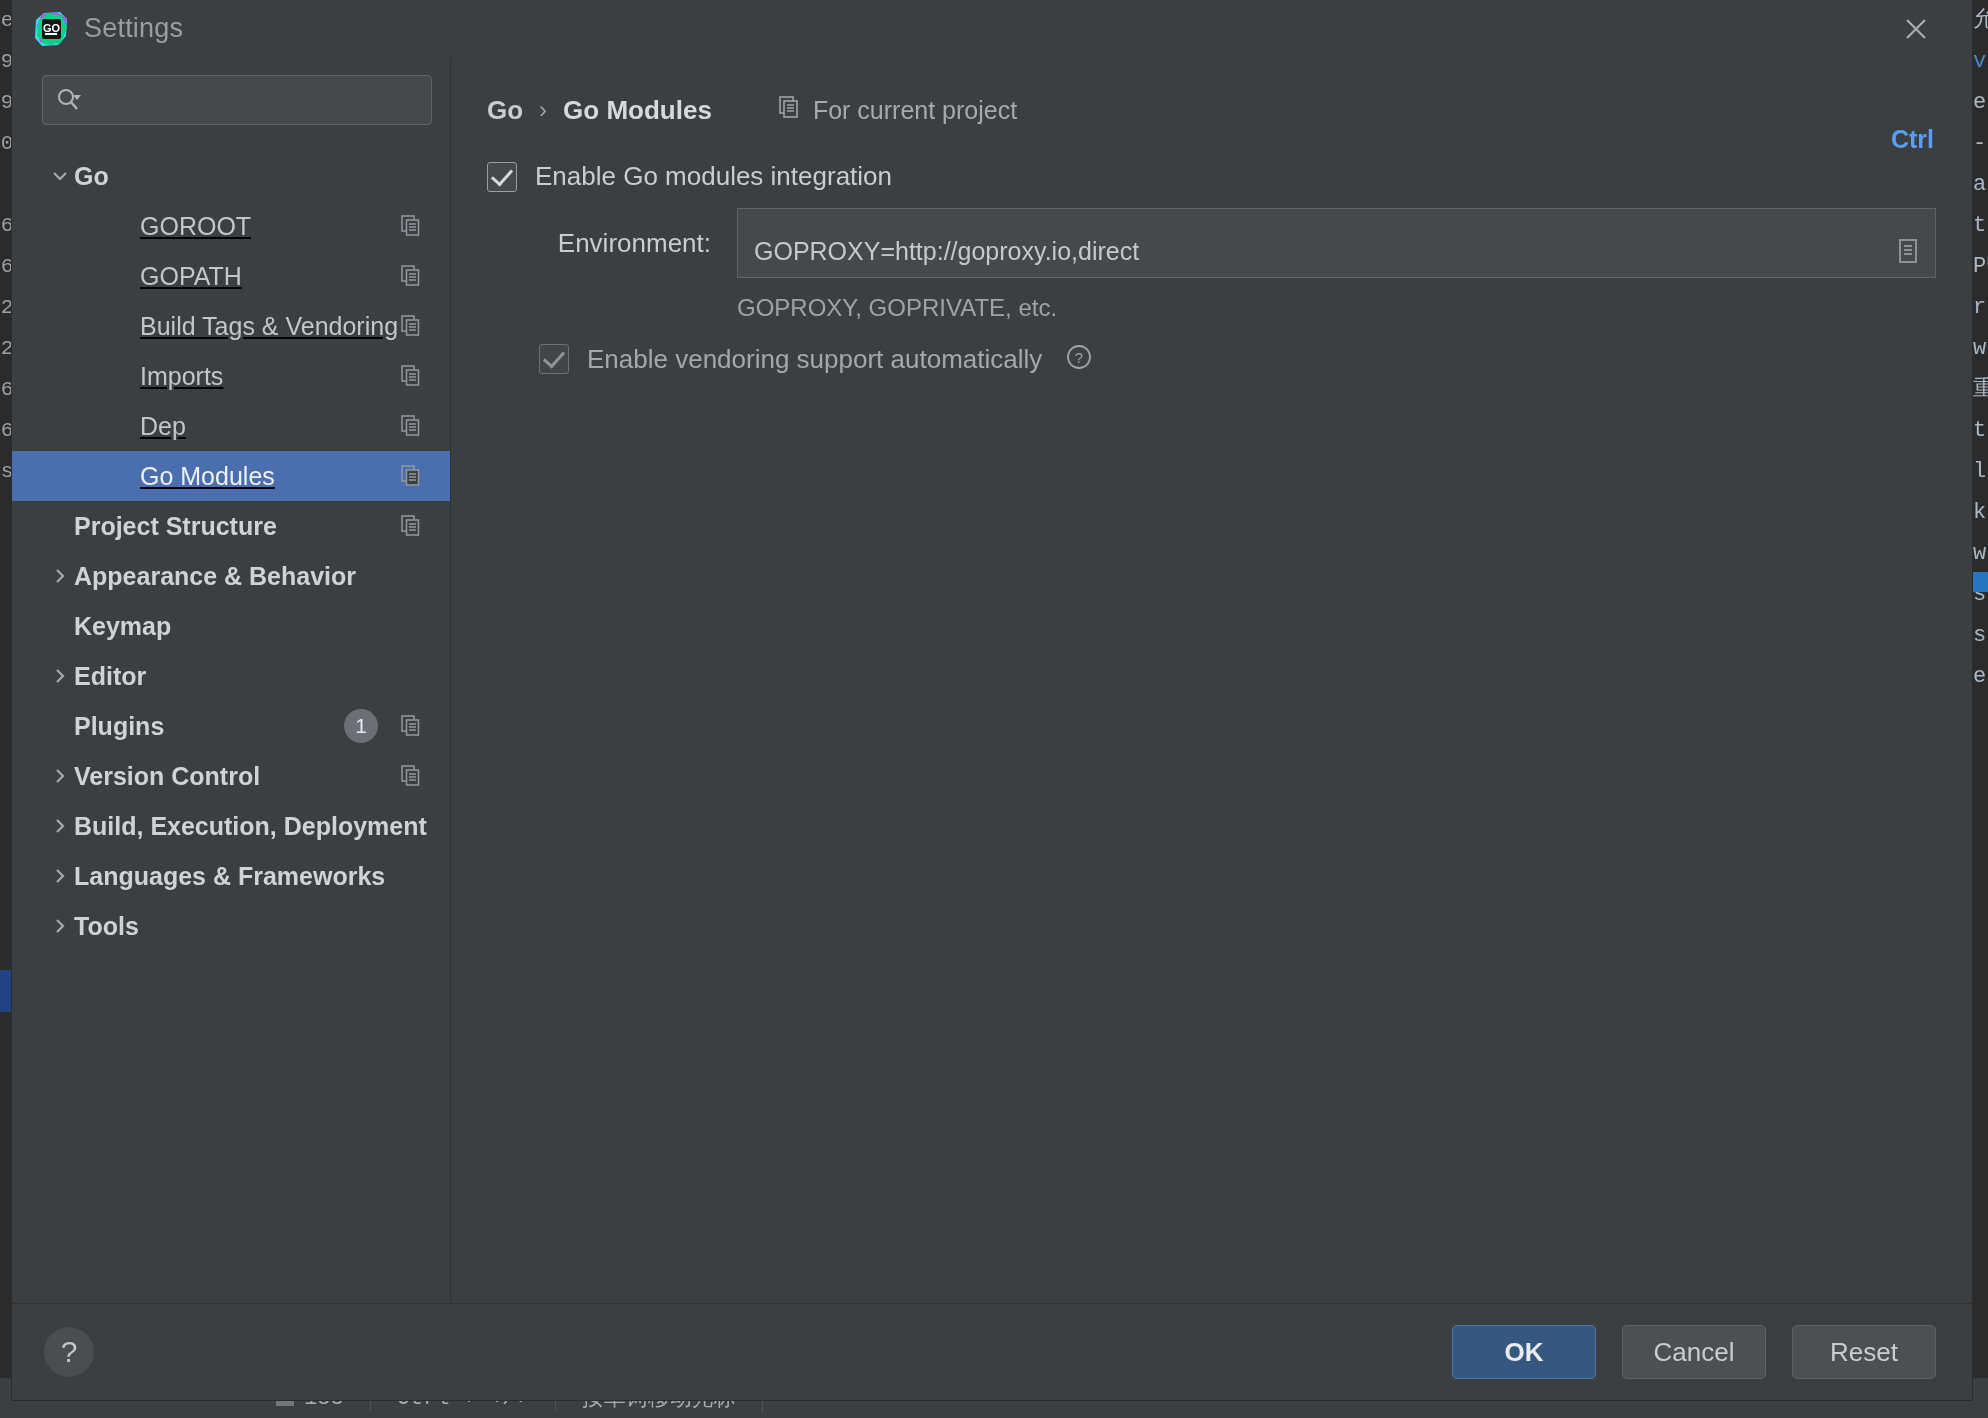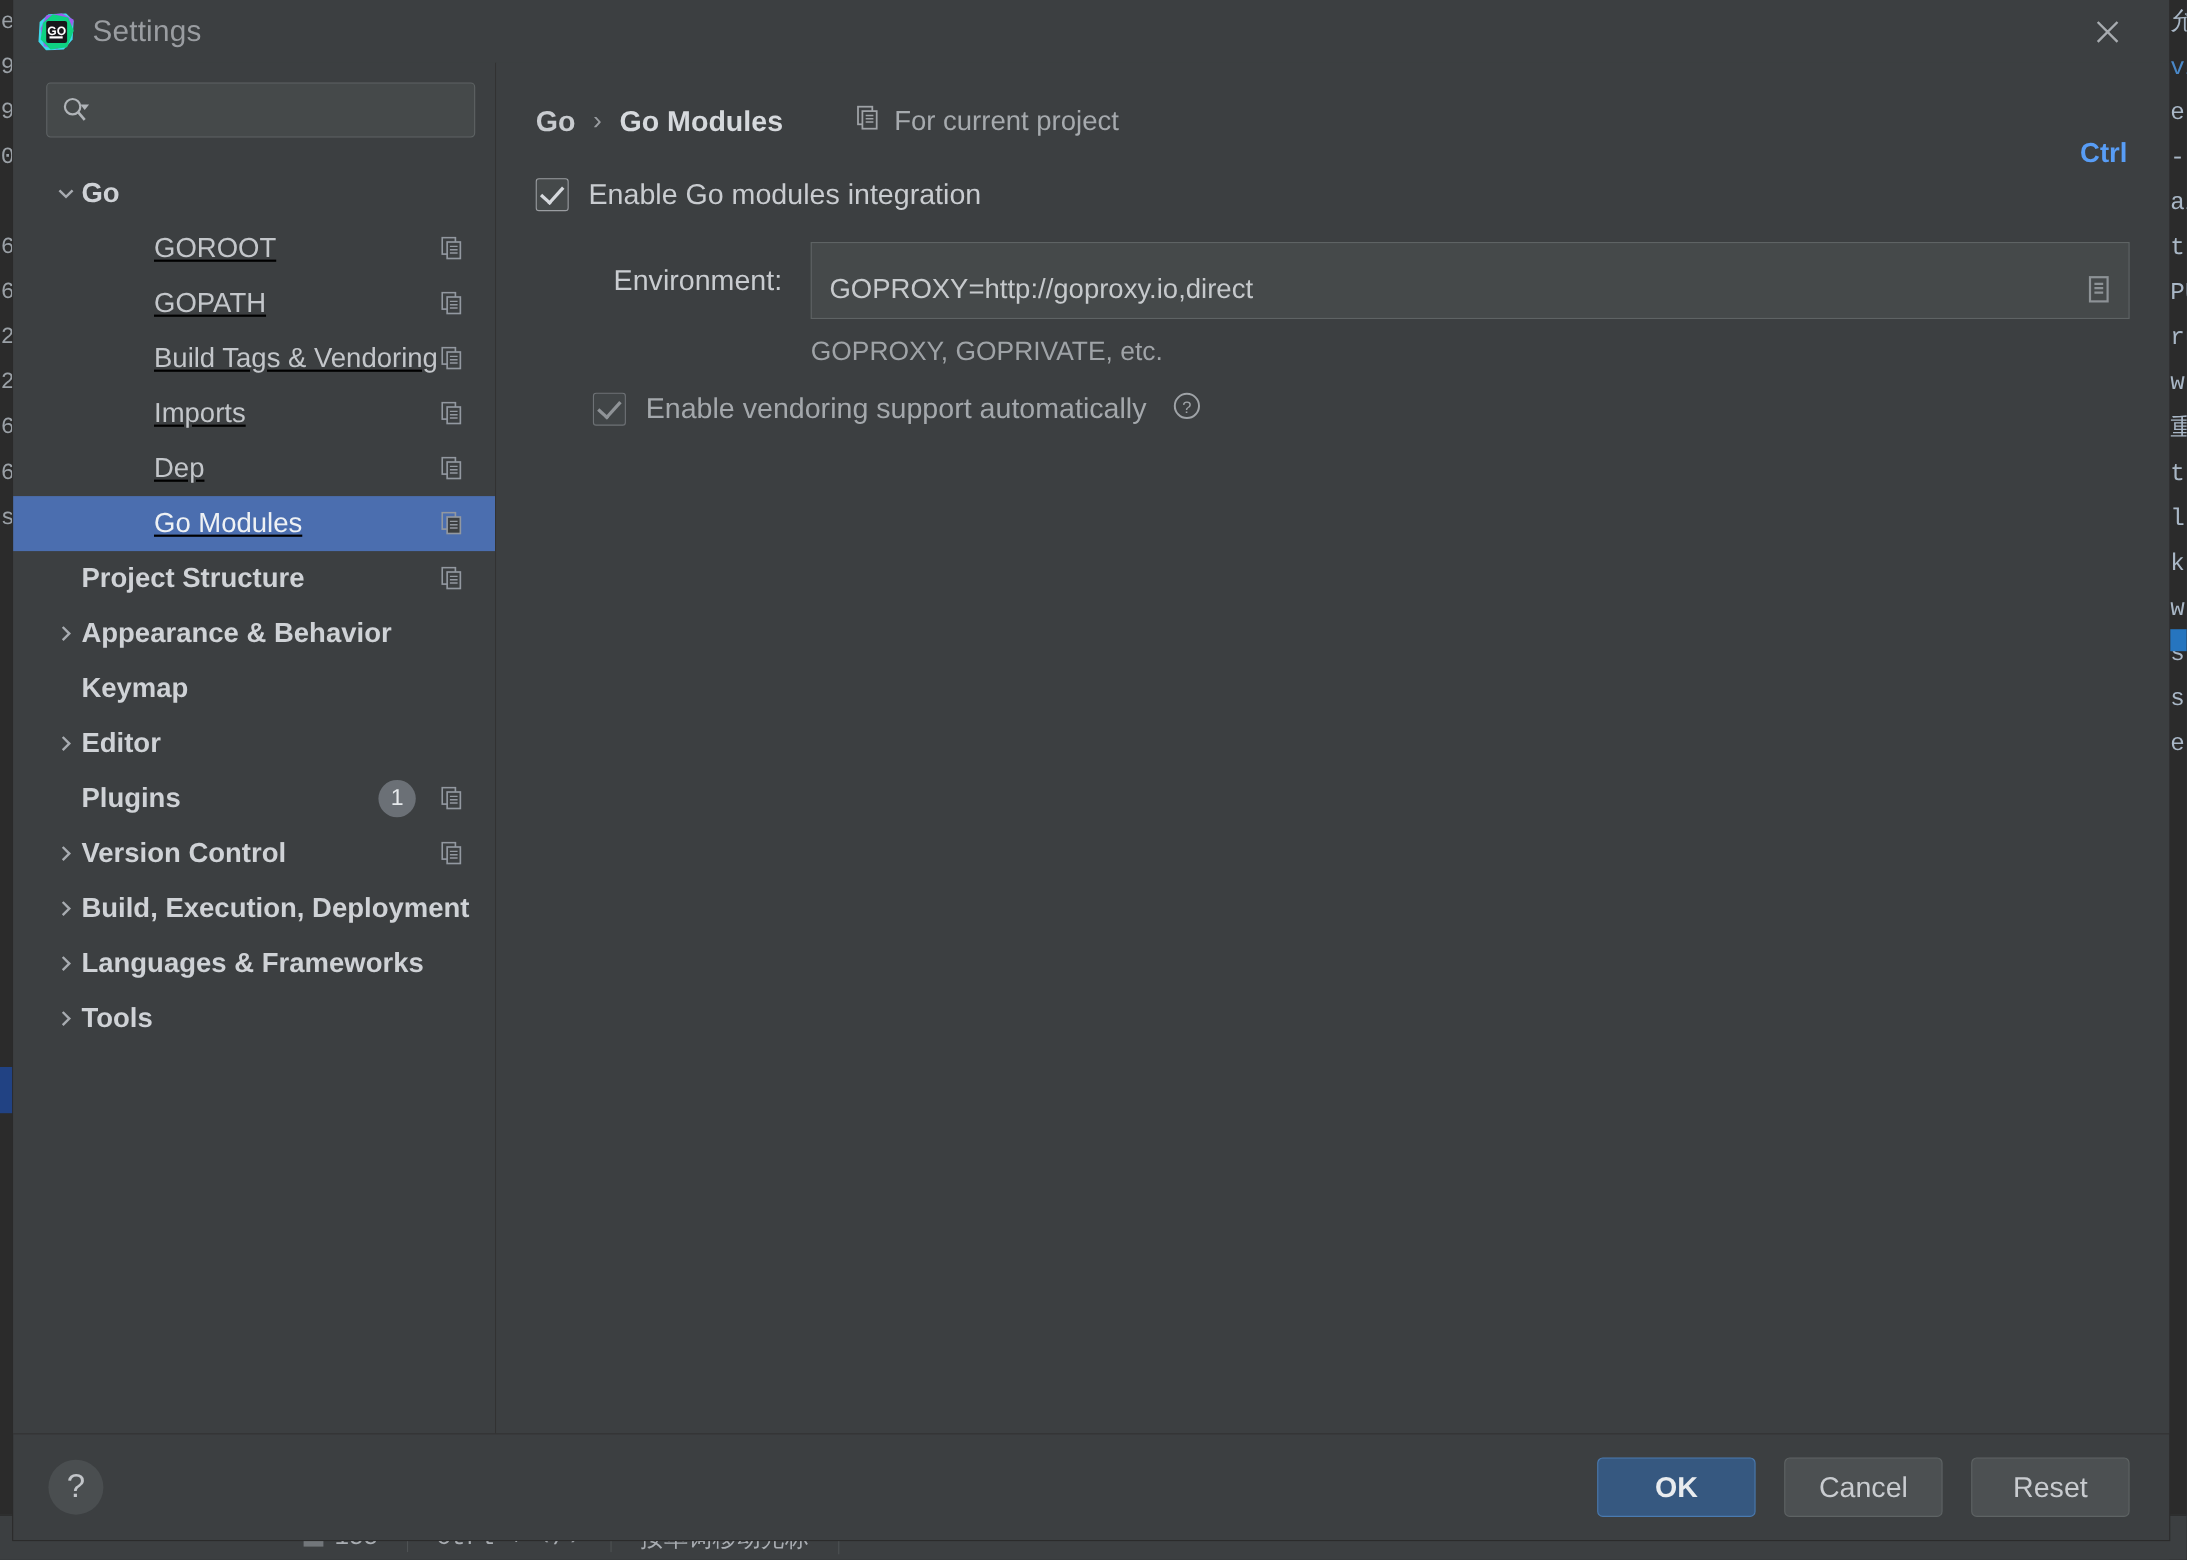--- a/index.html
+++ b/index.html
@@ -149,21 +149,21 @@
   }
   .cbx.checked::after {
     content: ""; position: absolute; left: 8px; top: 2px; width: 9px; height: 17px;
     border: solid #d6d9dd; border-width: 0 3px 3px 0; transform: rotate(42deg);
   }
   .cbx.disabled { border-color: #6e7276; background: #414547; }
   .cbx.disabled.checked::after { border-color: #8f9397; }
   .check-label { color: #c9ccd0; font-size: 26px; }
   .check-label.dim { color: #a4a8ac; }
 
-  .env-row { display: flex; align-items: center; margin-top: 28px; padding-left: 30px; }
+  .env-row { display: flex; align-items: center; margin-top: 16px; padding-left: 30px; }
   .env-label { color: #c9ccd0; font-size: 26px; width: 194px; text-align: right; margin-right: 26px; }
   .env-field {
     flex: 1 1 auto; height: 52px; background: #45494a; border: 1px solid #5e6364;
     display: flex; align-items: center; padding: 16px 10px 0 14px; margin-right: 36px;
     position: relative;
     gap: 40px;
   }
   .env-input {
     flex: 1 1 auto; background: transparent; border: 0; outline: none;
     color: #c6c9cc; font-size: 25px; font-family: "Liberation Sans", sans-serif;

